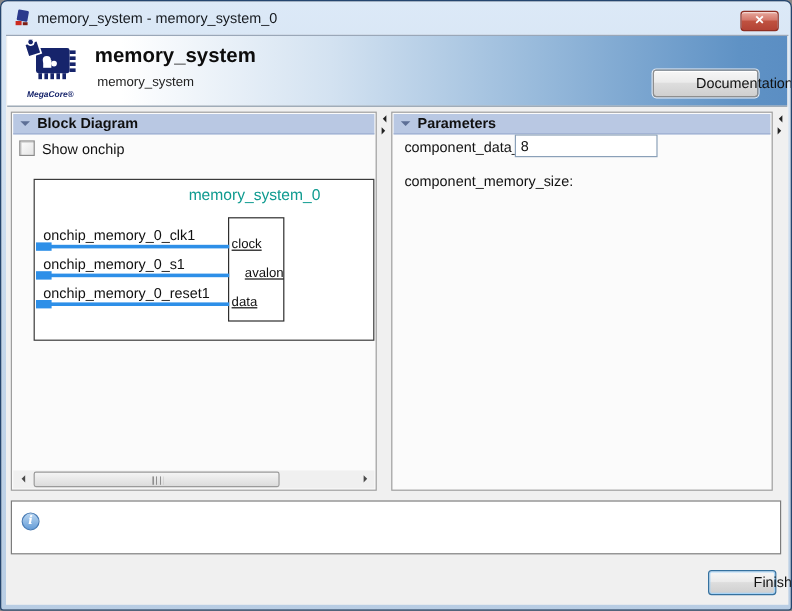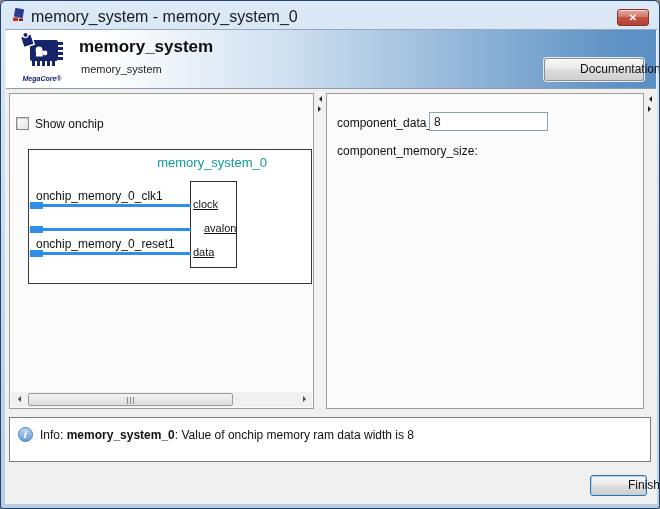--- a/index.html
+++ b/index.html
@@ -4,40 +4,40 @@
 <style>
   * { margin:0; padding:0; box-sizing:border-box; }
   html,body { width:660px; height:509px; font-family:"Liberation Sans", sans-serif; background:#888; }
   .win { position:relative; width:660px; height:509px;
          background:linear-gradient(#dce9f7, #c3d6ea 60%, #b8cde4);
          border:1px solid #24456e; border-radius:6px 6px 3px 3px; overflow:hidden; }
   .client { position:absolute; left:4px; top:28px; width:652px; height:475px;
             background:#f0f0f0; border-top:1px solid #9aa7b8; }
 
   
-  .titlebar-text { position:absolute; left:30px; top:7px; font-size:16px; color:#15191e; }
+  .titlebar-text { position:absolute; left:30px; top:7px; font-size:12px; color:#15191e; }
   .app-icon { position:absolute; left:10px; top:6px; width:16px; height:16px; }
   .close-btn { position:absolute; left:616px; top:8px; width:32px; height:17px;
                background:linear-gradient(#e7a89d, #d4776a 45%, #c05240 50%, #b34335);
                border:1px solid #8e2f23; border-radius:3px;
                color:#fff; font-size:10px; font-weight:bold; text-align:center; line-height:15px;
                box-shadow:inset 0 1px 0 rgba(255,255,255,.55); cursor:default; }
 
   
   .banner { position:absolute; left:5px; top:29px; width:650px; height:59px;
             background:linear-gradient(90deg,#ffffff 0px,#ffffff 95px,#d3e2f1 270px,#95b8da 450px,#5f92c5 610px,#5b8ec3 100%);
             border-bottom:1px solid #8d9cab; }
   .logo { position:absolute; left:9px; top:3px; width:54px; height:52px; text-align:center; }
   .logo-caption { font-size:7px; font-weight:bold; font-style:italic; color:#16246b; display:block; margin-top:-2px; }
   .banner-title { position:absolute; left:73px; top:7px; font-size:17px; font-weight:bold; color:#0d0d0d; }
   .banner-sub   { position:absolute; left:75px; top:33px; font-size:11px; color:#222; }
   .btn { background:linear-gradient(#f7f7f7,#ebebeb 45%,#dddddd 50%,#cfcfcf);
          border:1px solid #8e8e8e; border-radius:3px; font-size:12px; color:#111;
          text-align:center; box-shadow:inset 0 1px 0 #fff; cursor:default; }
-  .doc-btn { position:absolute; left:538px; top:28px; width:100px; height:23px; line-height:21px;
+  .doc-btn { position:absolute; left:538px; top:28px; width:88px; height:23px; line-height:21px;
              box-shadow:0 0 0 1px #e9eef5, inset 0 1px 0 #fff;padding-left:35px; }
 
   
   .pane { position:absolute; background:#fbfbfb; border:1px solid #9d9d9d; }
   .pane-left  { left:8px;   top:92px; width:305px; height:316px; }
   .pane-right { left:325px; top:92px; width:318px; height:316px; }
   .pane-header { position:absolute; left:1px; top:1px; right:1px; height:17px;
                  background:#b9c8e3; border-bottom:1px solid #9fb0d2;
                  font-size:12px; font-weight:bold; color:#101010; line-height:17px; padding-left:20px; }
   .hdr-tri { position:absolute; left:6px; top:6px; width:0; height:0;
@@ -140,37 +140,42 @@
         <circle cx="27" cy="20" r="2.4" fill="#fff"></circle>
       </svg>
       <span class="logo-caption">MegaCore®</span>
     </div>
     <div class="banner-title">memory_system</div>
     <div class="banner-sub">memory_system</div>
     <div class="btn doc-btn">Documentation</div>
   </div>
 
   <div class="pane pane-left">
+    <div class="pane-header">
+      <span class="hdr-tri"></span>
+      <span>Block Diagram</span>
+    </div>
 
     <div class="show-signals">
       <span class="checkbox"></span>
       <span class="show-signals-label">Show onchip</span>
     </div>
 
     <div class="diagram">
       <div class="diagram-title">memory_system_0</div>
       <div class="block-rect"></div>
 
       <div class="sig-line" style="top:54px;"></div>
       <div class="sig-stub" style="top:52px;"></div>
       <div class="sig-label" style="top:39px;">onchip_memory_0_clk1</div>
       <div class="port-label" style="top:48px;">clock</div>
 
       <div class="sig-line" style="top:78px;"></div>
       <div class="sig-stub" style="top:76px;"></div>
+      <div class="sig-label" style="top:63px;">onchip_memory_0_s1</div>
       <div class="port-label" style="top:72px;margin-left:11px;">avalon</div>
 
       <div class="sig-line" style="top:102px;"></div>
       <div class="sig-stub" style="top:100px;"></div>
       <div class="sig-label" style="top:87px;">onchip_memory_0_reset1</div>
       <div class="port-label" style="top:96px;">data</div>
     </div>
 
     <div class="hscroll">
       <span class="sc-arrow sc-left">
@@ -184,35 +189,36 @@
         </span>
     </div>
   </div>
 
   <div class="splitter split-1">
     <span class="sp-tri sp-l"></span>
     <span class="sp-tri sp-r"></span>
   </div>
 
   <div class="pane pane-right">
+    <div class="pane-header">
+      <span class="hdr-tri"></span>
+      <span>Parameters</span>
+    </div>
 
     <div class="param-label" style="top:22px;">component_data_width:</div>
     <input class="param-input" style="top: 18px;" value="8">
 
     <div class="param-label" style="top:50px;">component_memory_size:</div>
   </div>
 
   <div class="splitter split-2">
     <span class="sp-tri sp-l"></span>
     <span class="sp-tri sp-r"></span>
   </div>
 
   <div class="info-panel">
     <span class="info-icon">i</span>
-    <span class="info-text">
-      <span>Info: </span><span class="info-src">memory_system_0</span><span>: Value of onchip memory ram data width is 8</span>
-    </span>
   </div>
 
   <div class="btn cancel-btn">Cancel</div>
   <div class="btn finish-btn">Finish</div>
 
 </div>
 
 </body></html>

